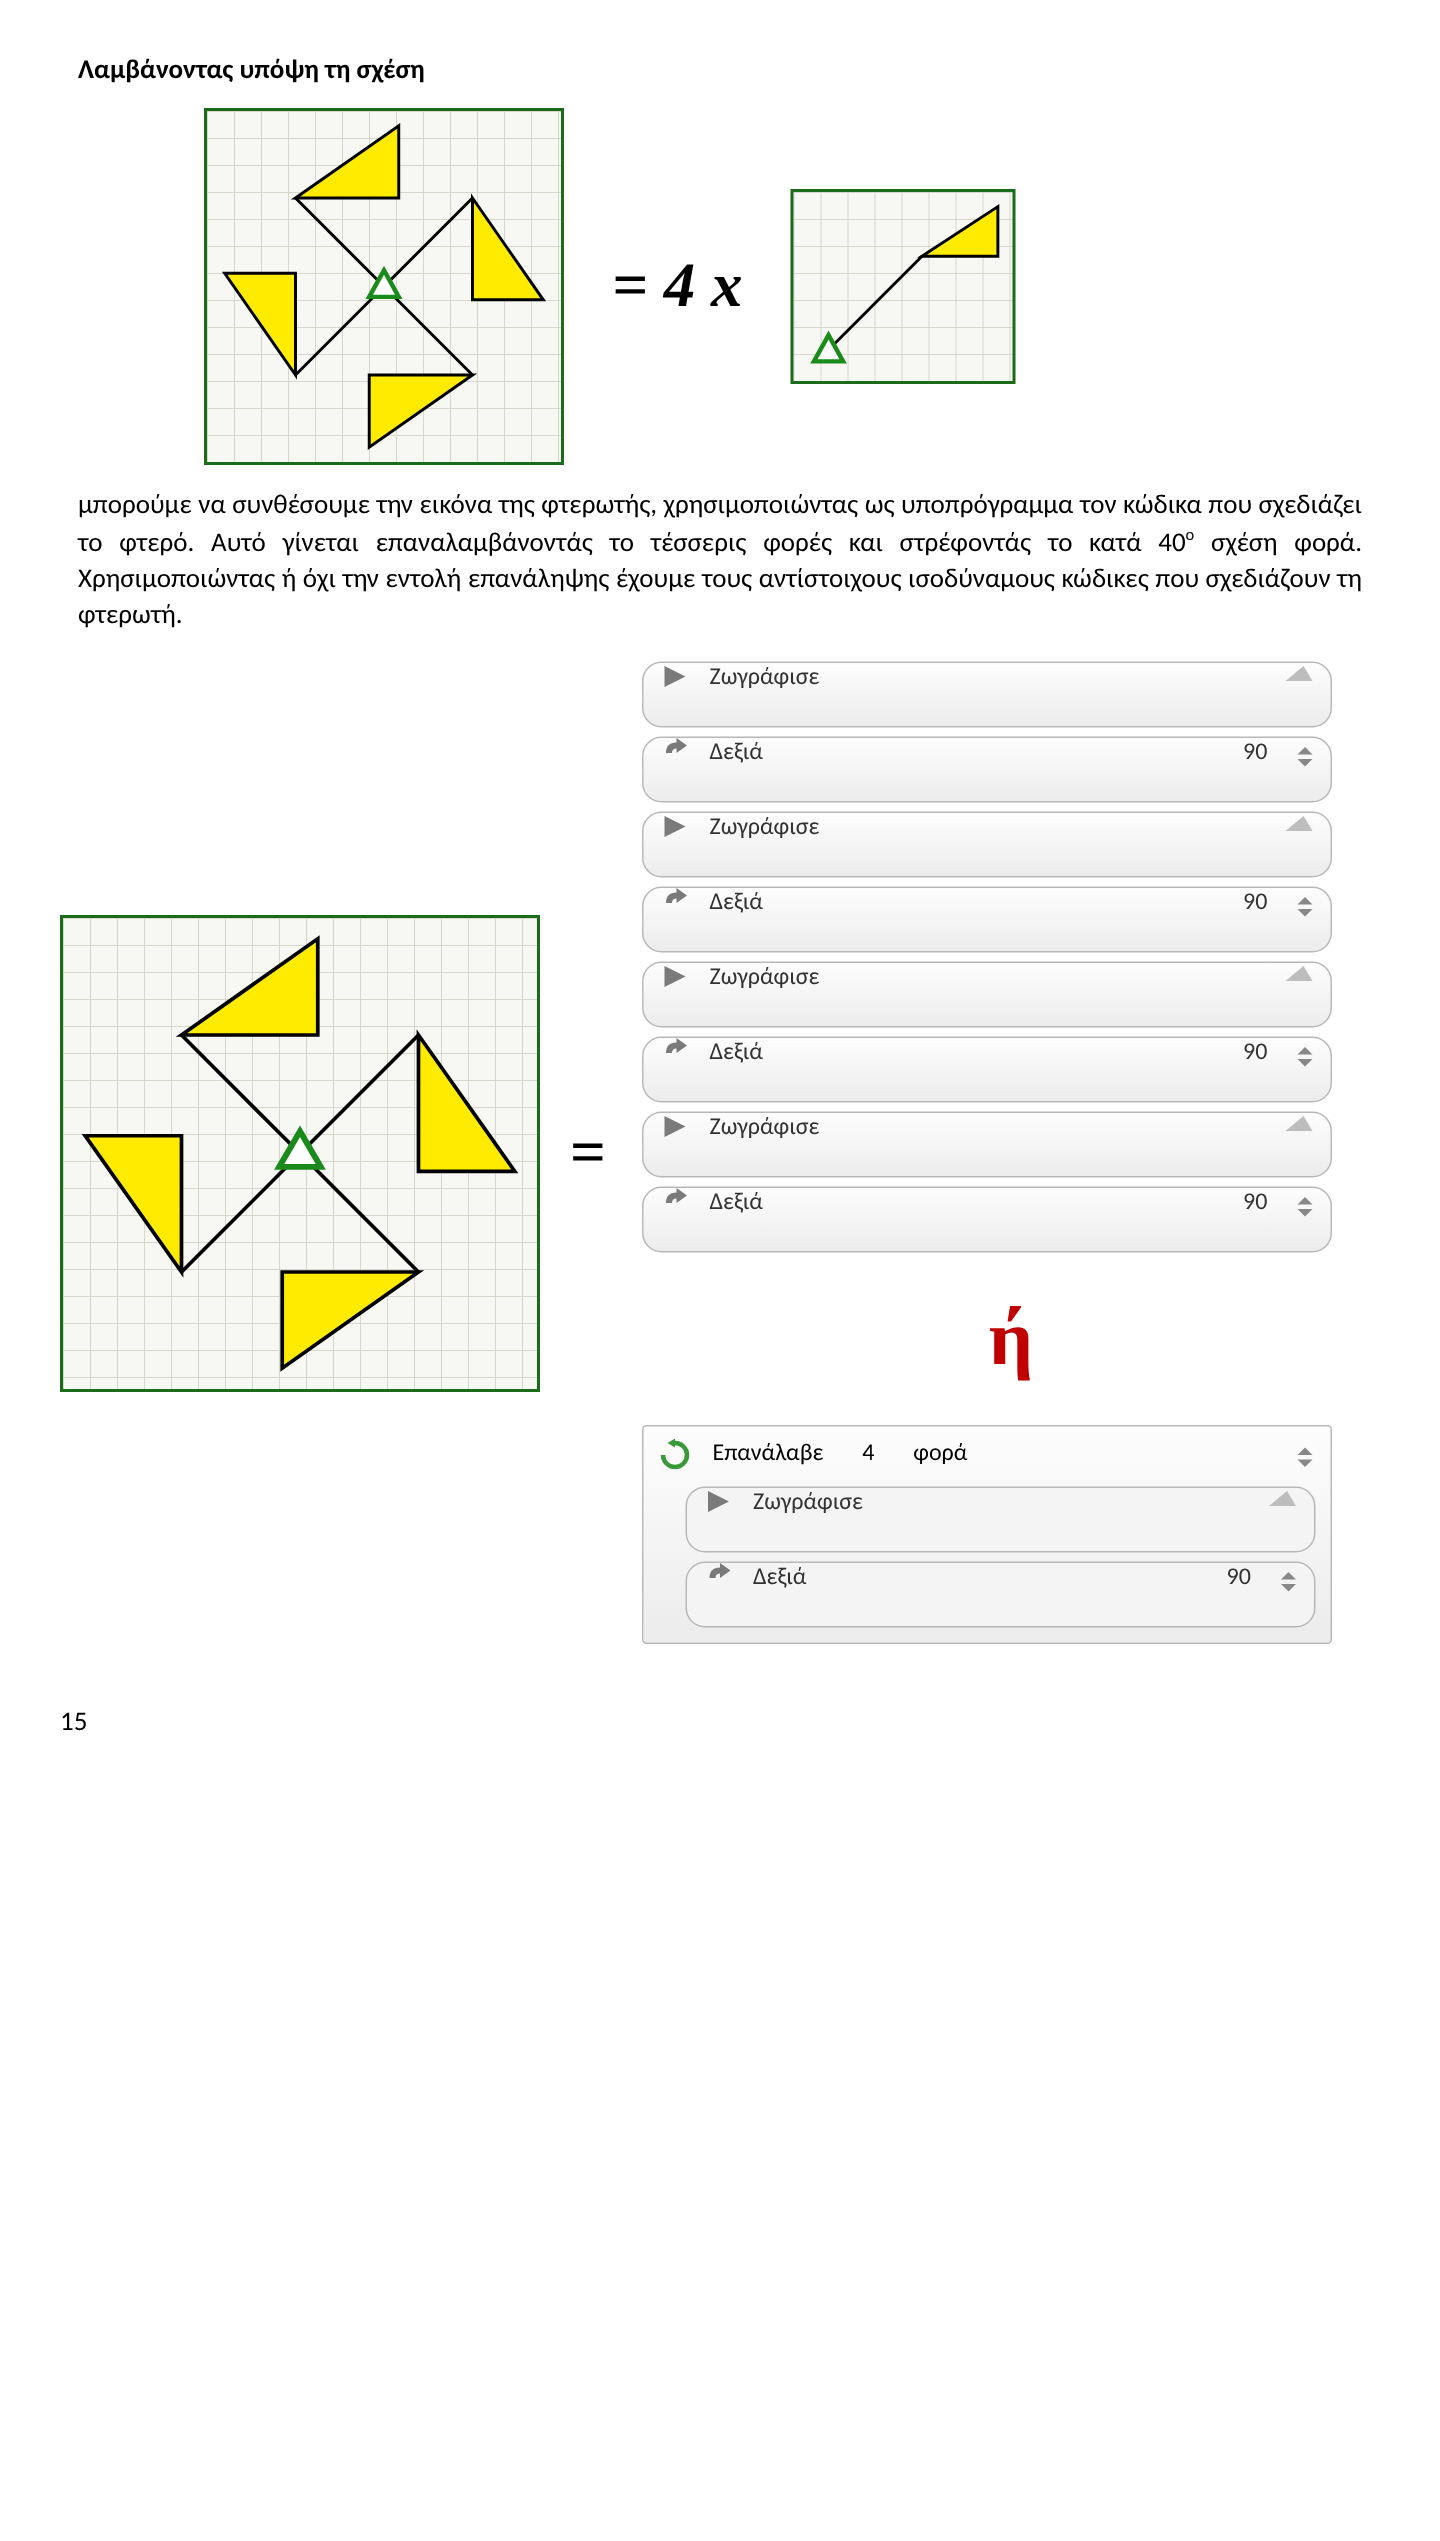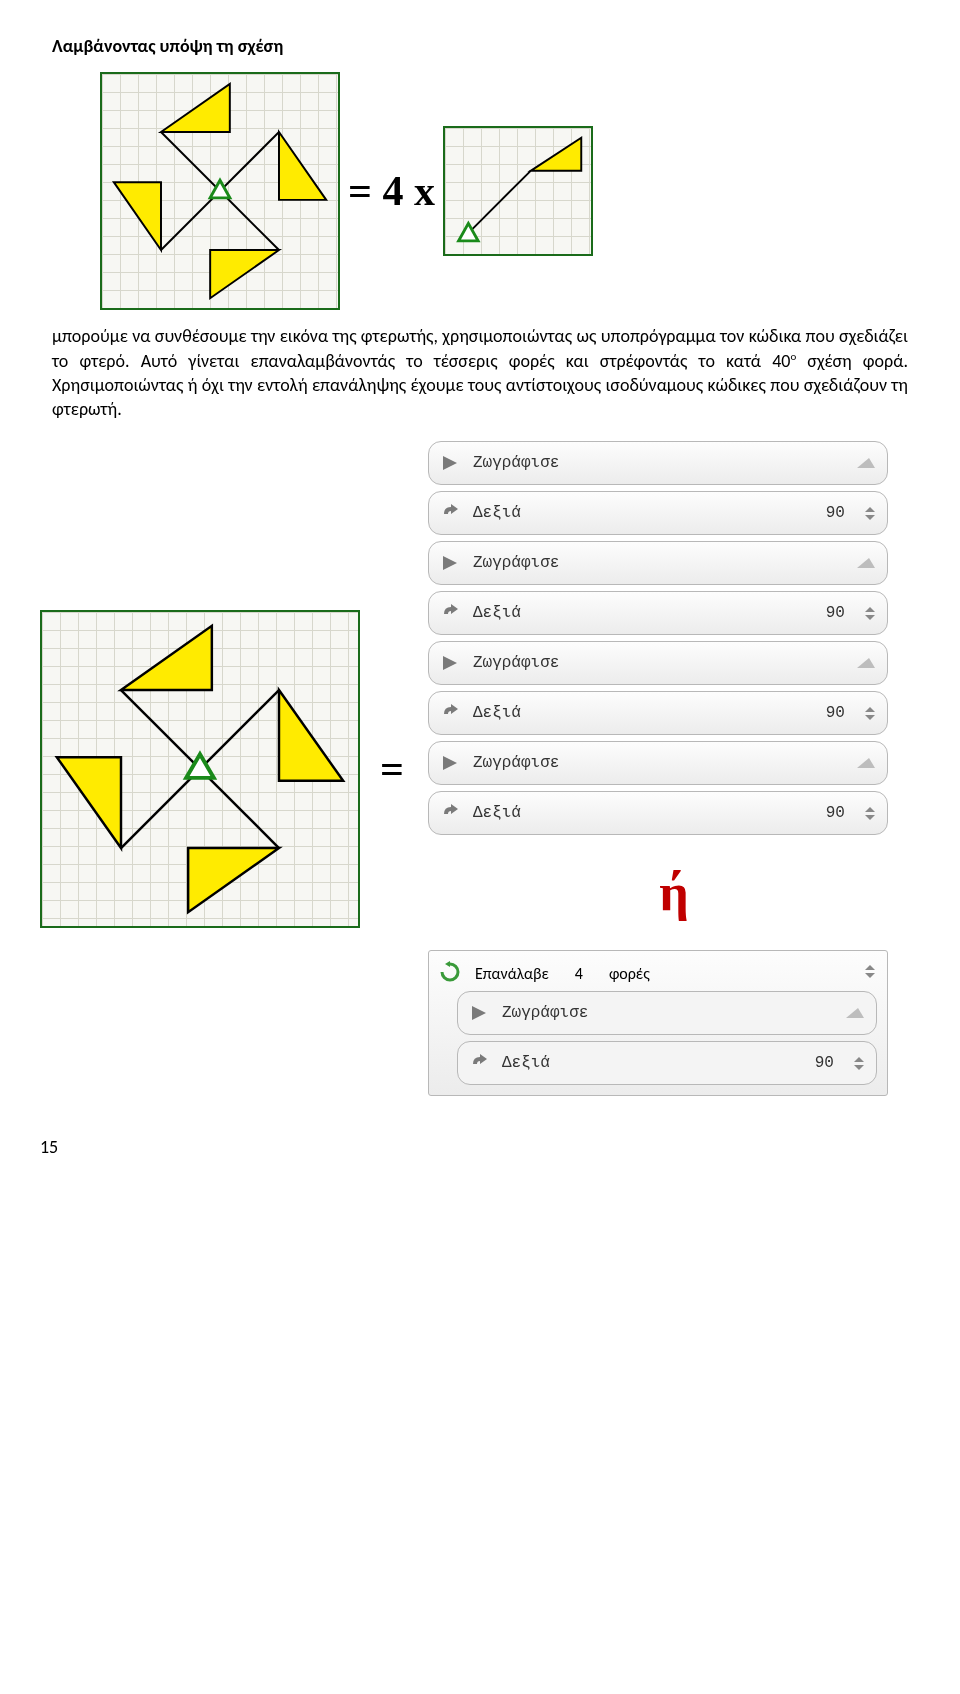--- a/index.html
+++ b/index.html
@@ -29,27 +29,25 @@
   }
   .canvas-inner { position: absolute; left:0; top:0; right:0; bottom:0; }
   .para { text-align: justify; margin: 14px 12px; line-height: 1.35; }
   .cmd-stack { width: 460px; }
   .cmd {
     border: 1px solid #b8b8b8;
     background: linear-gradient(#fdfdfd,#ececec);
     border-radius: 13px;
     height: 42px;
     display: flex;
-    align-items: center;
     padding: 0 10px 0 12px;
     margin-bottom: 6px;
     font-size: 16px;
     color: #333;
     position: relative;
-    font-family: Liberation Mono, monospace;
   }
   .cmd .lbl { margin-left: 14px; flex: 0 0 auto; }
   .cmd .sp { flex: 1; }
   .cmd .val { margin-right: 20px; width: 40px; text-align: right; }
   .spinner {
     width: 12px; height: 24px;
     display: flex; flex-direction: column; justify-content: center;
   }
   .spinner .up, .spinner .down {
     width: 0; height: 0; border-left: 5px solid transparent; border-right: 5px solid transparent;
@@ -57,32 +55,32 @@
   .spinner .up { border-bottom: 5px solid #888; margin-bottom: 3px;}
   .spinner .down { border-top: 5px solid #888; }
   .turtle-icon { width: 22px; height: 14px; }
   .repeat-block {
     border: 1px solid #b8b8b8;
     background: linear-gradient(#fdfdfd,#ececec);
     border-radius: 3px;
     padding: 8px 10px 10px 10px;
   }
   .repeat-head {
-    display: flex; align-items: flex-end; margin-bottom: 8px; font-size: 16px;
+    display: flex; align-items: flex-start; margin-bottom: 8px; font-size: 16px;
   }
   .repeat-body .cmd { background: #f4f4f4; }
   .page-num { text-align: left; margin-top: 40px; font-size: 18px; }
   sup { font-size: 11px; }
 </style>
 </head>
 <body>
 
 <p class="bold para">Λαμβάνοντας υπόψη τη σχέση</p>
 
-<div class="row" style="gap:8px; margin:10px 0 10px 60px;">
+<div class="row" style="gap:32px; margin:10px 0 10px 96px;font-style:italic;">
 
   <div class="canvas-box grid-bg" style="width:240px;height:238px;">
     <svg class="canvas-inner" viewBox="0 0 240 238">
 
       <g>
         <line x1="120" y1="119" x2="60" y2="59" stroke="#000" stroke-width="2"></line>
         <polygon points="60,59 130,10 130,59" fill="#ffeb00" stroke="#000" stroke-width="2"></polygon>
       </g>
 
       <g>
@@ -246,21 +244,21 @@
     </div>
 
     <div class="repeat-block" style="width:438px;">
       <div class="repeat-head">
         <svg width="22" height="22">
           <path d="M11 3 A8 8 0 1 1 3 11" fill="none" stroke="#3a9a3a" stroke-width="3"></path>
           <polygon points="11,0 11,6 6,3" fill="#3a9a3a"></polygon>
         </svg>
         <span style="margin-left:14px;">Επανάλαβε</span>
         <span style="margin:0 18px; width:24px; text-align:center;">4</span>
-        <span>φορές</span>
+        <span>φορά</span>
         <span class="sp" style="flex:1"></span>
         <div class="spinner">
             <div class="up"></div>
             <div class="down"></div>
           </div>
       </div>
       <div class="repeat-body" style="padding-left:18px;">
         <div class="cmd">
           <svg width="18" height="18">
               <polygon points="2,2 16,9 2,16" fill="#7a7a7a"></polygon>

